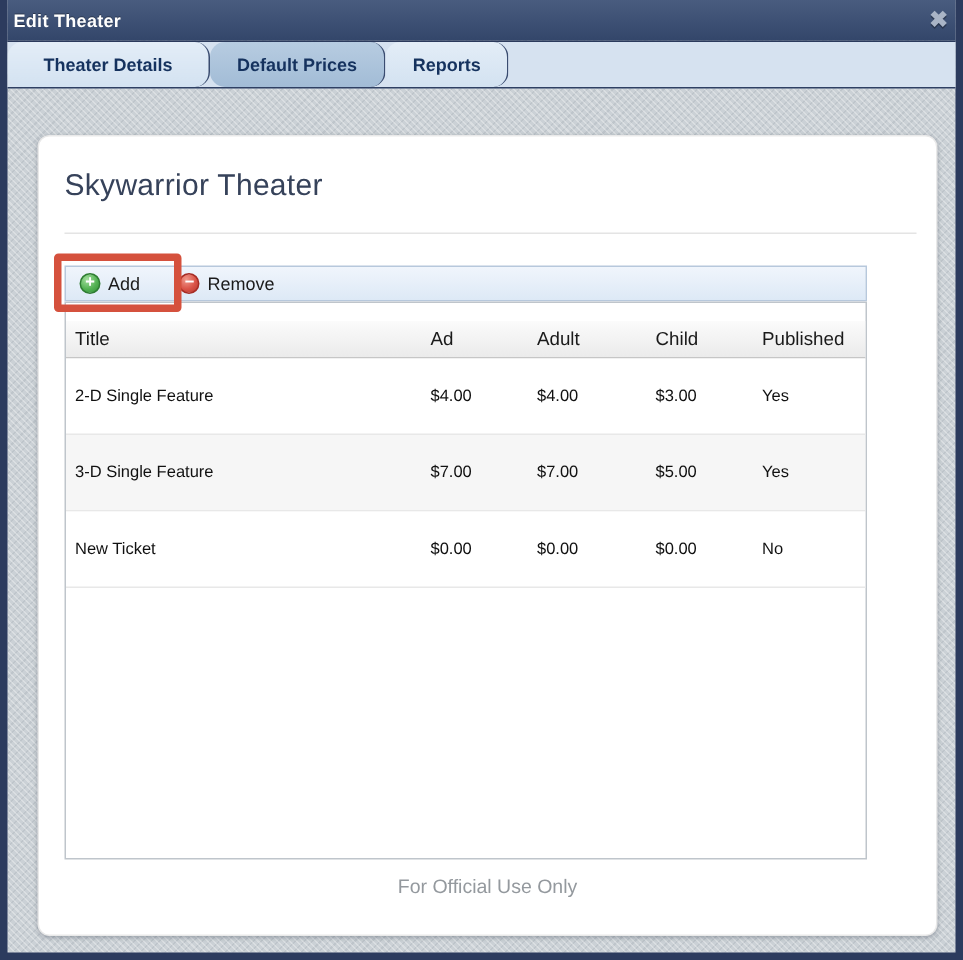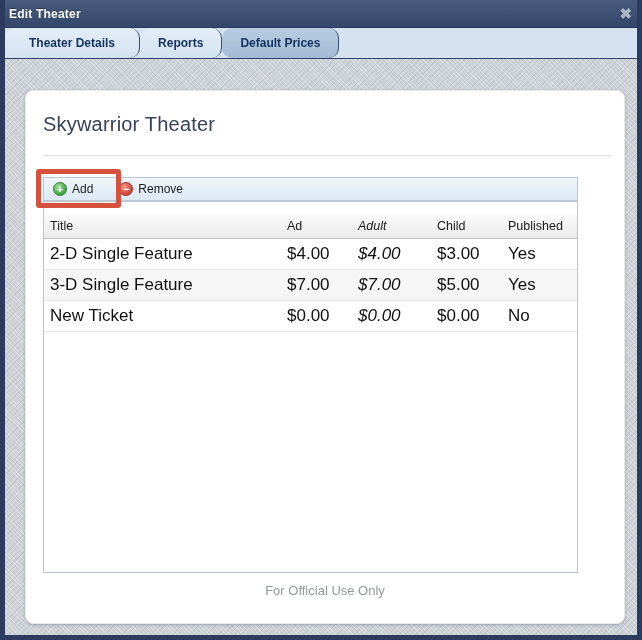--- a/index.html
+++ b/index.html
@@ -99,47 +99,47 @@
     position:absolute; left:17px; top:110px; width:535px; height:372px;
     border:1px solid #bfc5cb; background:#fff; overflow:hidden;
   }
   .grid-header {
     display:flex; height:25px; align-items:center;
     background:linear-gradient(#fbfbfb, #ebebeb);
     border-bottom:1px solid #c6c6c6;
     font-size:12.5px; color:#1a1a1a;margin-top:12px;
   }
   .grid-row {
-    display:flex; height:31px; align-items:center;
+    display:flex; height:51px; align-items:center;
     border-bottom:1px solid #e8e8e8;
-    font-size:17px; color:#111; background:#fff; cursor:default;justify-content:space-between;
+    font-size:11px; color:#111; background:#fff; cursor:default;justify-content:space-between;
   }
   .grid-row.alt { background:#f6f6f6; }
   .cell { padding-left:6px; overflow:hidden; white-space:nowrap; }
-  .c0 { width:237px; } .c1 { width:71px; } .c2 { width:79px;font-style:italic; } .c3 { width:71px; } .c4 { width:75px; }
+  .c0 { width:237px; } .c1 { width:71px; } .c2 { width:79px; } .c3 { width:71px; } .c4 { width:75px; }
 
   .footer-note {
     position:absolute; left:0; right:0; top:492px; text-align:center;
     font-size:13px; color:#94999e;
   }
 </style>
 </head>
 <body>
 
 <div class="screen">
 
   <div class="titlebar">
     <span class="title">Edit Theater</span>
     <span class="close-x">✖</span>
   </div>
 
   <div class="tabbar">
       <div class="tab">Theater Details</div>
+      <div class="tab active">Default Prices</div>
       <div class="tab">Reports</div>
-      <div class="tab active">Default Prices</div>
     </div>
 
   <div class="panel">
 
     <div class="heading">Skywarrior Theater</div>
     <div class="heading-divider"></div>
 
     <div class="toolbar">
       <div class="tool-btn">
         <span class="mini-icon icon-add">

